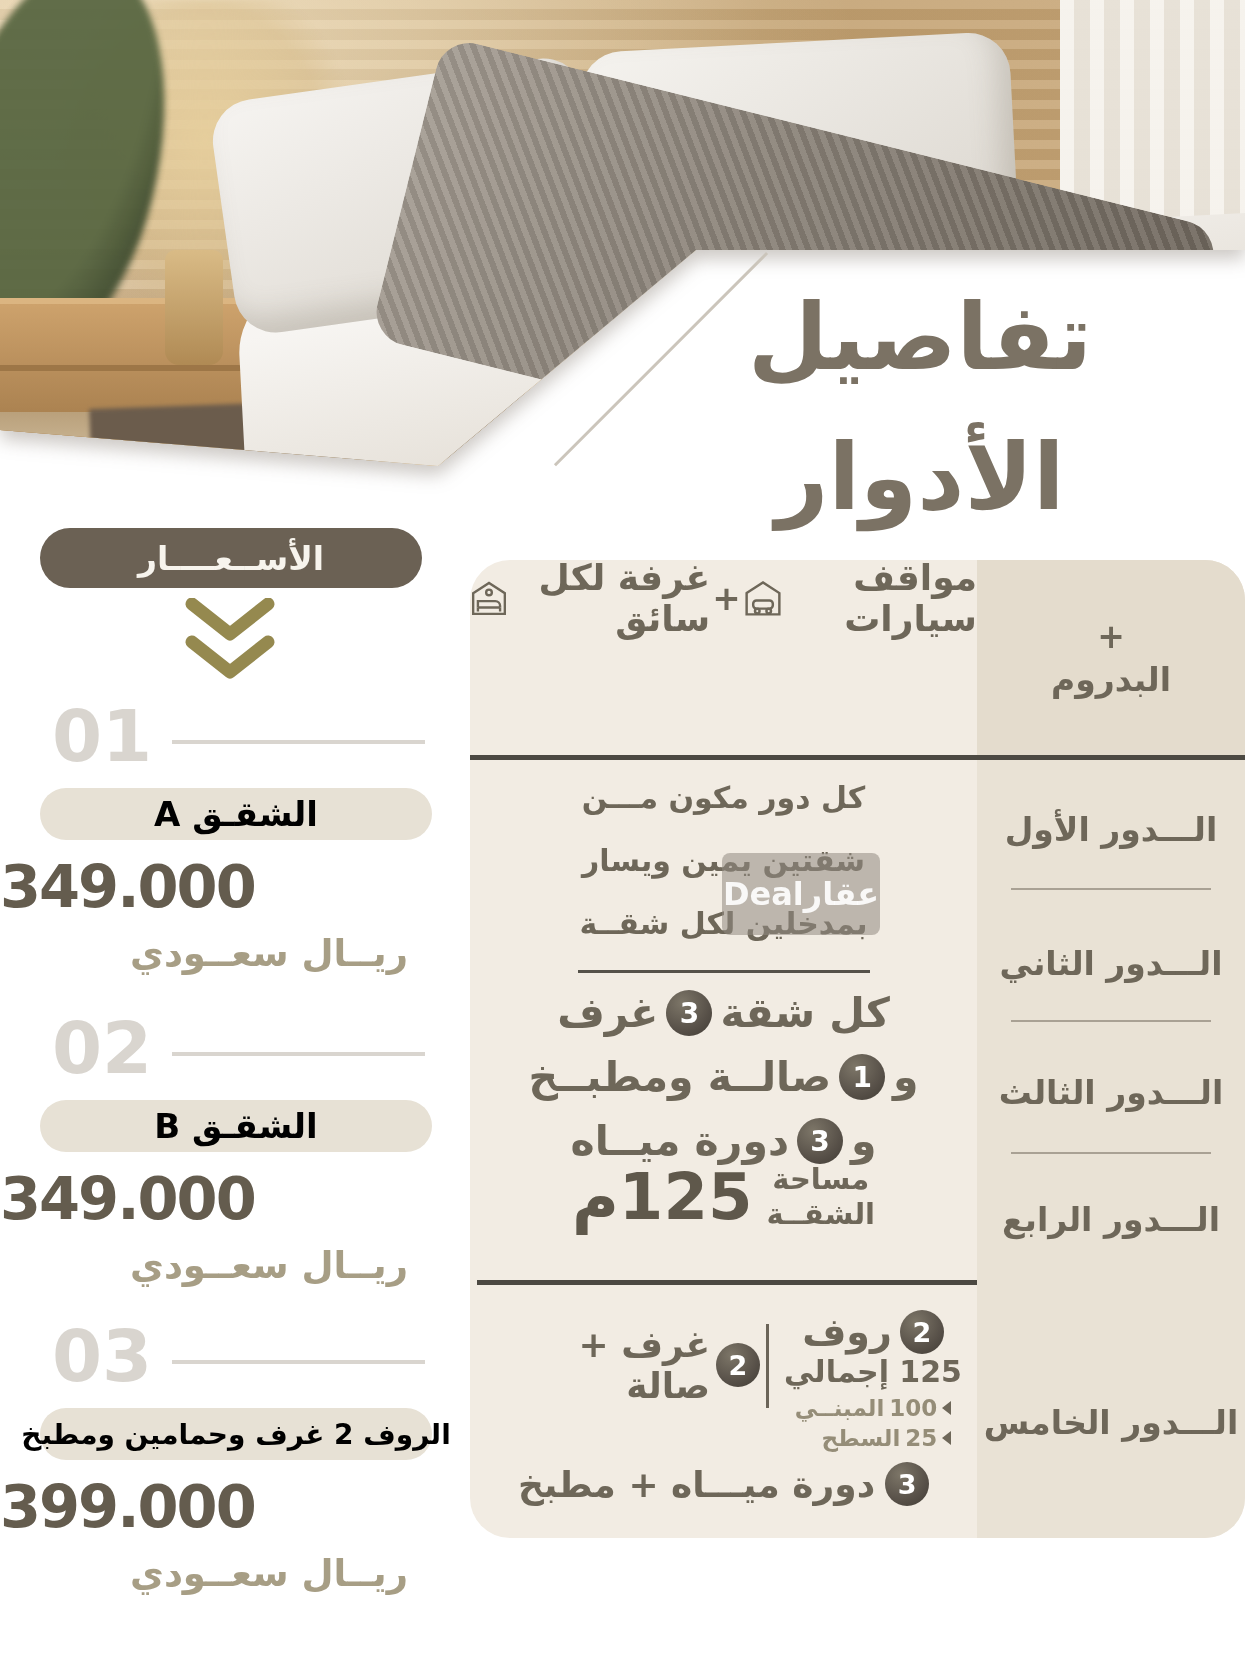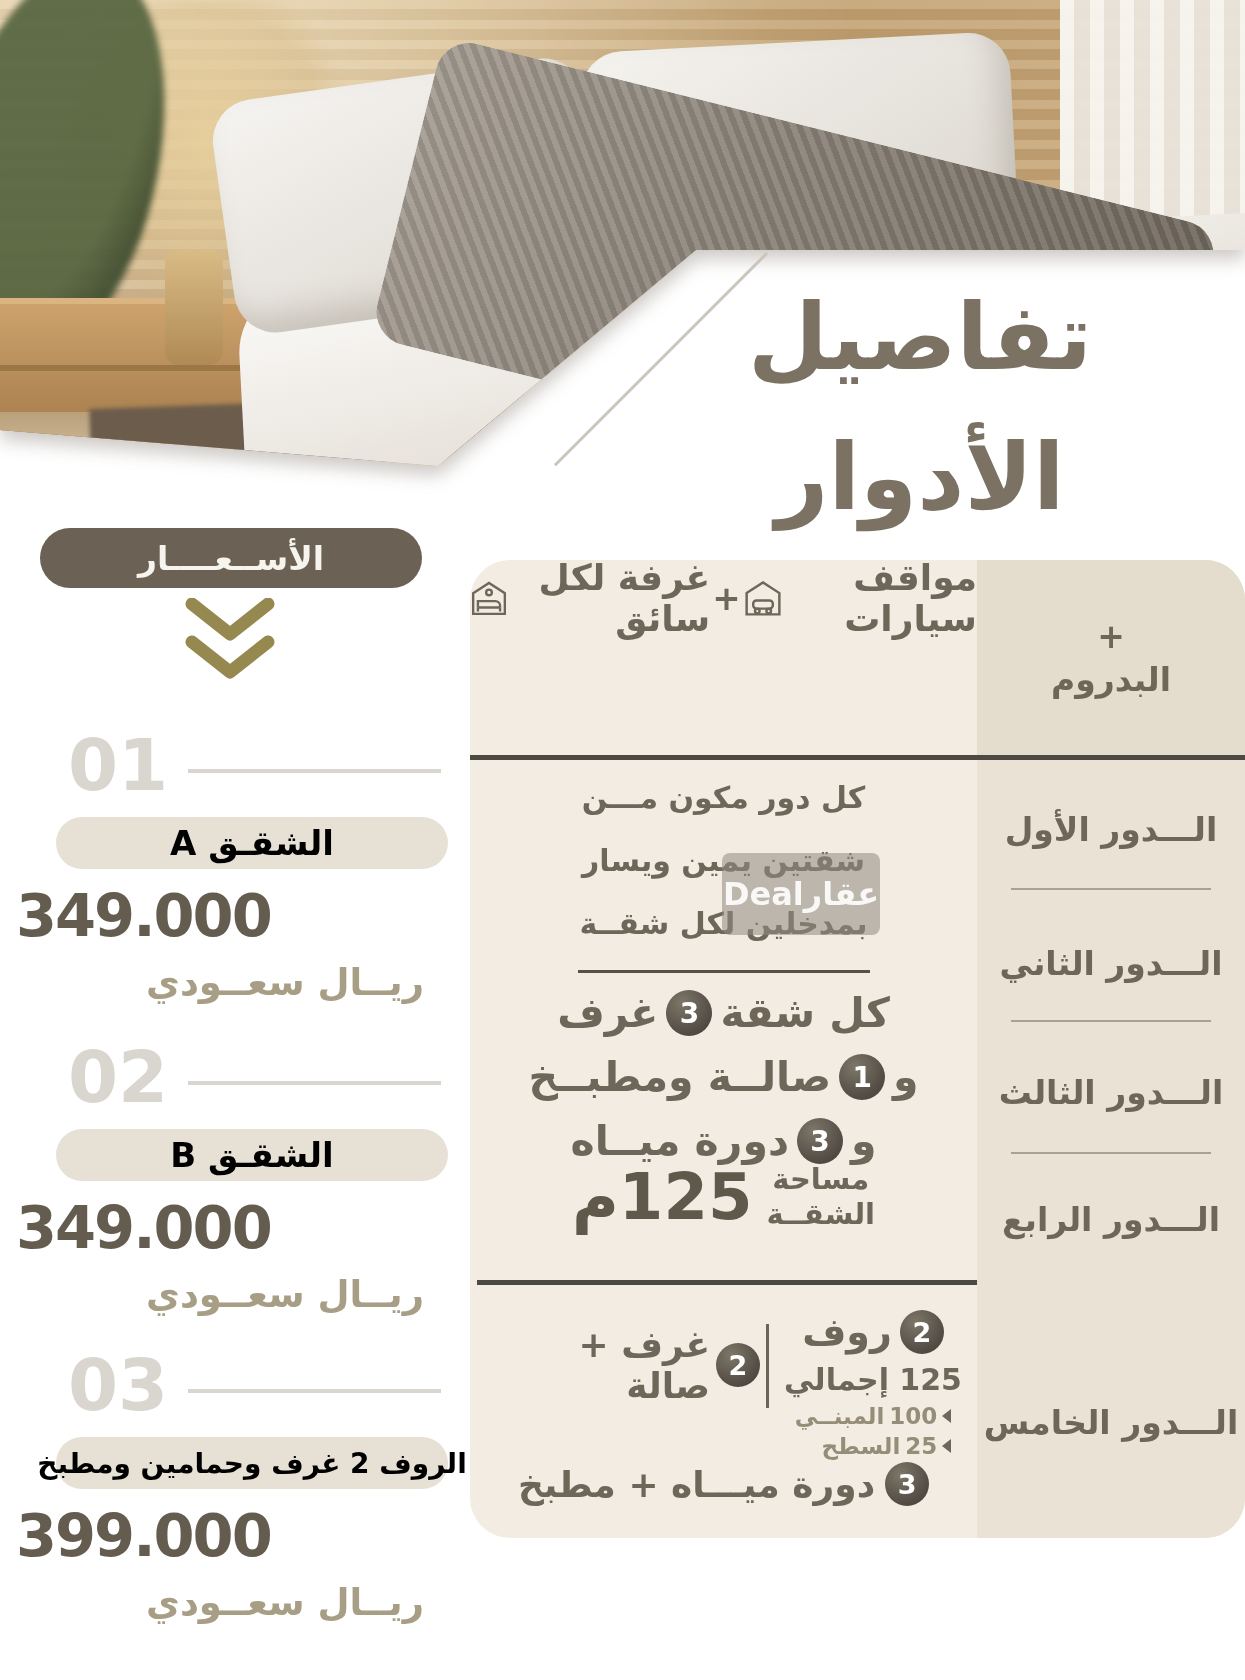--- a/index.html
+++ b/index.html
@@ -57,21 +57,21 @@
 
   
   .title{position:absolute;left:620px;top:268px;width:600px;height:140px;line-height:140px;
          text-align:center;direction:rtl;font-size:92px;font-weight:700;color:#7b7264;}
 
   
   .badge{position:absolute;left:40px;top:528px;width:382px;height:60px;background:#6b6154;
          border-radius:30px;color:#f7f4ed;font-size:33px;font-weight:700;
          display:flex;align-items:center;justify-content:center;direction:rtl;}
   .chevrons{position:absolute;left:180px;top:598px;}
-  .pblock{position:absolute;left:16px;width:442px;height:300px;margin-top:29px;}
+  .pblock{position:absolute;left:0;width:442px;height:300px;}
   .pnum{position:absolute;left:52px;top:0;font-size:72px;line-height:72px;font-weight:800;color:#d9d5cf;}
   .pline{position:absolute;left:172px;top:40px;width:253px;height:4px;background:#d9d5cf;}
   .ppill{position:absolute;left:40px;top:88px;width:392px;height:52px;background:#e7e1d5;border-radius:26px;
          color:#000000;font-size:34px;font-weight:700;display:flex;align-items:center;justify-content:center;
          direction:rtl;white-space:nowrap;}
   .pblock.small-pill .ppill{font-size:28px;}
   .pval{position:absolute;left:0;top:146px;width:442px;text-align:left;font-size:59px;line-height:82px;
         font-weight:800;color:#645c4e;letter-spacing:-2px;}
   .pcur{position:absolute;left:0;top:232px;width:408px;text-align:right;direction:rtl;
         font-size:37px;font-weight:600;color:#a79e85;}
@@ -102,21 +102,21 @@
         color:#fff;font-size:28px;font-weight:700;display:flex;align-items:center;justify-content:center;}
   .badge-circle.sm{width:44px;height:44px;font-size:27px;}
   .area-row{position:absolute;left:0;top:600px;width:507px;display:flex;align-items:center;
             justify-content:center;gap:14px;}
   .area-label{display:flex;flex-direction:column;text-align:center;font-size:29px;line-height:35px;
               font-weight:700;}
   .area-value{font-size:64px;font-weight:800;color:#5f584b;}
   .roof-right{position:absolute;left:308px;top:750px;width:190px;display:flex;flex-direction:column;
               align-items:center;}
   .roof-line{display:flex;align-items:center;gap:8px;font-size:38px;font-weight:700;}
-  .roof-total{margin-top:8px;font-size:30px;font-weight:700;}
+  .roof-total{margin-top:0;font-size:30px;font-weight:700;}
   .subs{margin-top:6px;display:flex;flex-direction:column;gap:4px;align-items:flex-start;}
   .sub-row{display:flex;align-items:center;gap:5px;font-size:23px;font-weight:600;color:#958d78;}
   .tri-left{width:0;height:0;border-top:7px solid transparent;border-bottom:7px solid transparent;
             border-right:9px solid #6e6759;}
   .vdivider{position:absolute;left:296px;top:764px;width:3px;height:84px;background:#6b6458;}
   .rooms-line{position:absolute;left:50px;top:764px;width:240px;display:flex;align-items:center;
               justify-content:center;gap:6px;font-size:36px;font-weight:700;}
   .bath-line{position:absolute;left:0;top:902px;width:507px;display:flex;align-items:center;
              justify-content:center;gap:10px;font-size:36px;font-weight:700;}
 

